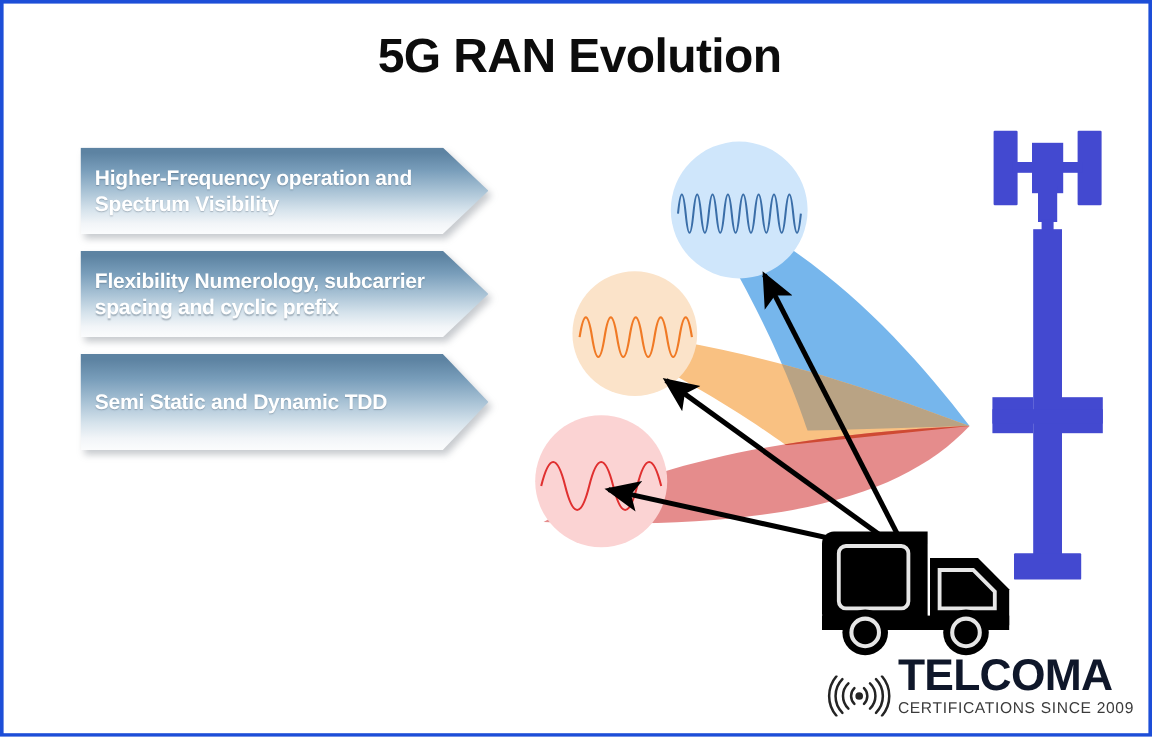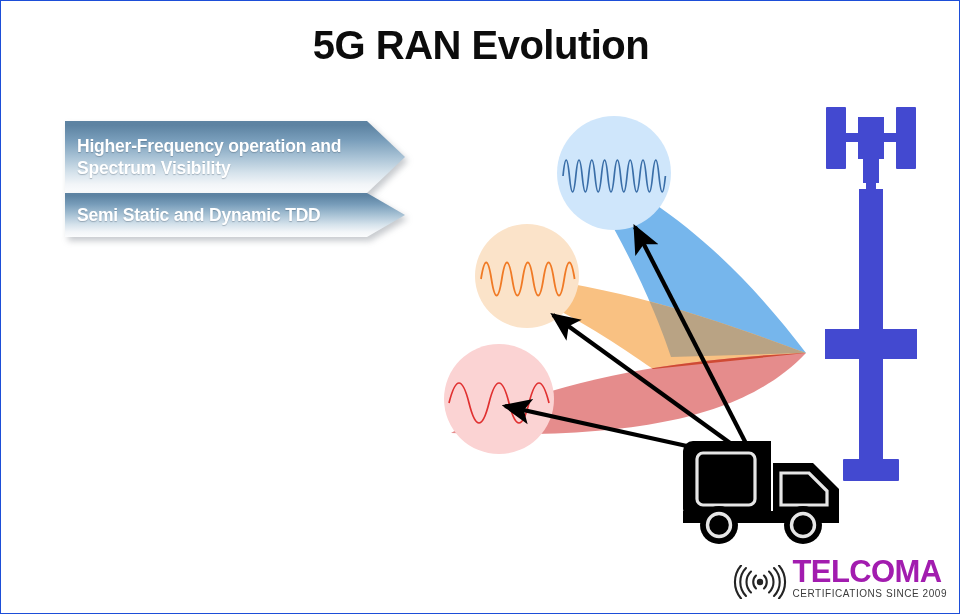--- a/index.html
+++ b/index.html
@@ -9,21 +9,21 @@
     background: #ffffff;
   }
   body {
     font-family: "Liberation Sans", sans-serif;
   }
   #canvas {
     position: relative;
     width: 960px;
     height: 614px;
     background: #ffffff;
-    border: 1px solid #1d4ed8;
+    border: 3px solid #1d4ed8;
     box-sizing: border-box;
     overflow: hidden;
   }
 
   
   #page-title {
     position: absolute;
     left: 0;
     top: 22px;
     width: 960px;
@@ -38,41 +38,42 @@
   
   #banner-list {
     position: absolute;
     left: 64px;
     top: 120px;
     width: 352px;
   }
   .banner {
     position: relative;
     width: 340px;
+    margin-bottom: 14px;
     filter: drop-shadow(3px 4px 3px rgba(90,100,110,0.34));
   }
   .banner-shape {
     position: relative;
     width: 340px;
     background: linear-gradient(to bottom,
         #5d83a2 0%,
         #5d83a2 6%,
         #789dba 26%,
         #a8c2d5 50%,
         #d6e3ec 72%,
         #f2f5f8 88%,
         #fbfcfd 100%);
     -webkit-clip-path: polygon(0 0, 302px 0, 340px 50%, 302px 100%, 0 100%);
     clip-path: polygon(0 0, 302px 0, 340px 50%, 302px 100%, 0 100%);
     box-sizing: border-box;
     display: flex;
     align-items: center;
   }
   .banner.tall .banner-shape { height: 72px; }
-  .banner.short .banner-shape { height: 44px; }
+  .banner.short .banner-shape { height: 80px; }
   .banner-label {
     display: block;
     padding: 0 14px 0 12px;
     font-size: 17.5px;
     font-weight: 700;
     line-height: 1.28;
     color: #ffffff;
     letter-spacing: -0.2px;
     text-shadow: 0 1px 1px rgba(40,60,80,0.30);
     max-width: 296px;
@@ -98,29 +99,29 @@
     gap: 4px;
   }
   #logo-icon { display: block; }
   .logo-text-wrap {
     display: flex;
     flex-direction: column;
     align-items: stretch;
   }
   #logo-wordmark {
     font-family: "Liberation Sans", sans-serif;
-    font-size: 31px;
+    font-size: 37px;
     font-weight: 700;
     line-height: 0.96;
     letter-spacing: -0.6px;
-    color: #a21caf;
+    color: #0f172a;
   }
   #logo-tagline {
     font-family: "Liberation Sans", sans-serif;
-    font-size: 10px;
+    font-size: 13px;
     font-weight: 400;
     letter-spacing: 0.55px;
     color: #3b3b3b;
     text-align: right;
     margin-top: 1px;
   }
 </style>
 </head>
 <body>
 
@@ -129,20 +130,25 @@
   <div id="page-title">5G RAN Evolution</div>
 
   <div id="banner-list">
 
     <div class="banner tall">
       <div class="banner-shape">
         <span class="banner-label">Higher-Frequency operation and Spectrum Visibility</span>
       </div>
     </div>
 
+    <div class="banner tall">
+      <div class="banner-shape">
+        <span class="banner-label">Flexibility Numerology, subcarrier spacing and cyclic prefix</span>
+      </div>
+    </div>
 
     <div class="banner short">
       <div class="banner-shape">
         <span class="banner-label">Semi Static and Dynamic TDD</span>
       </div>
     </div>
 
 
 
   </div>

